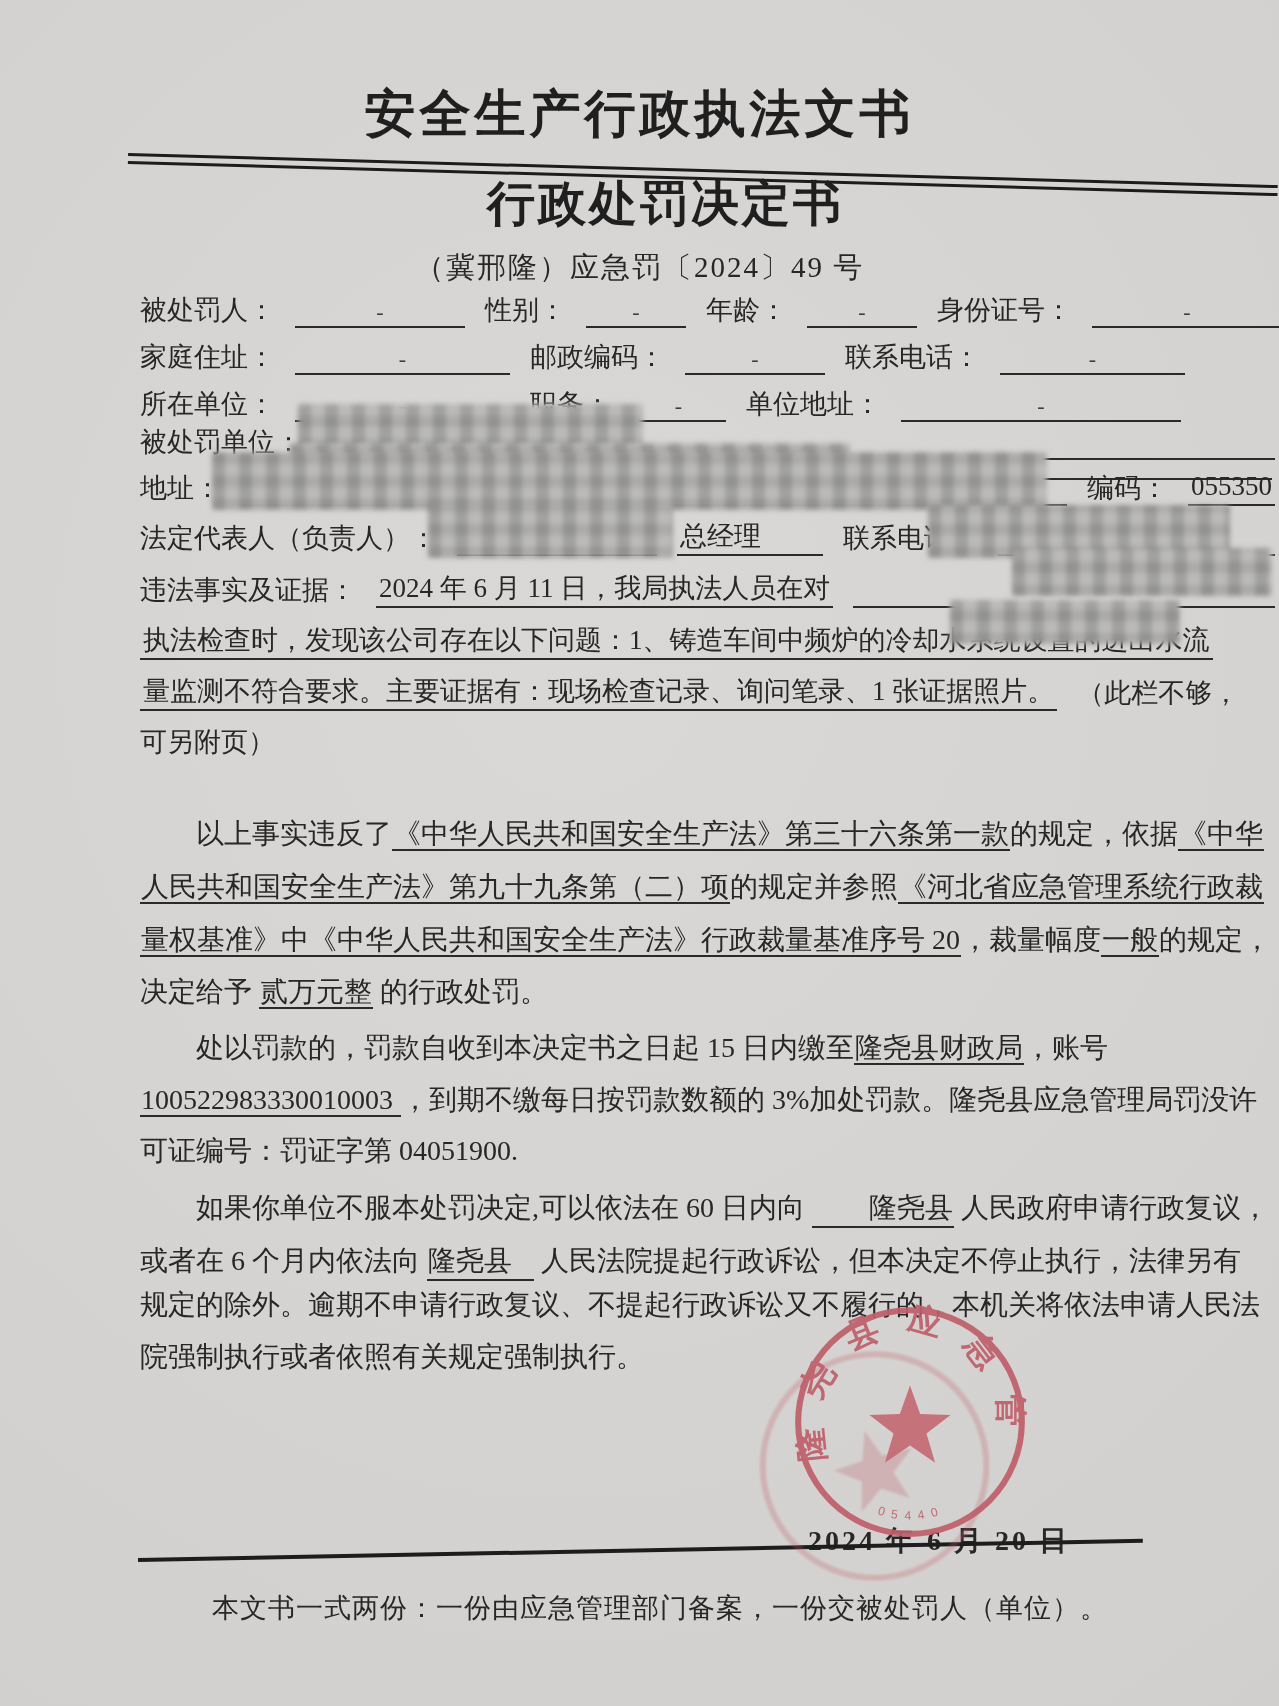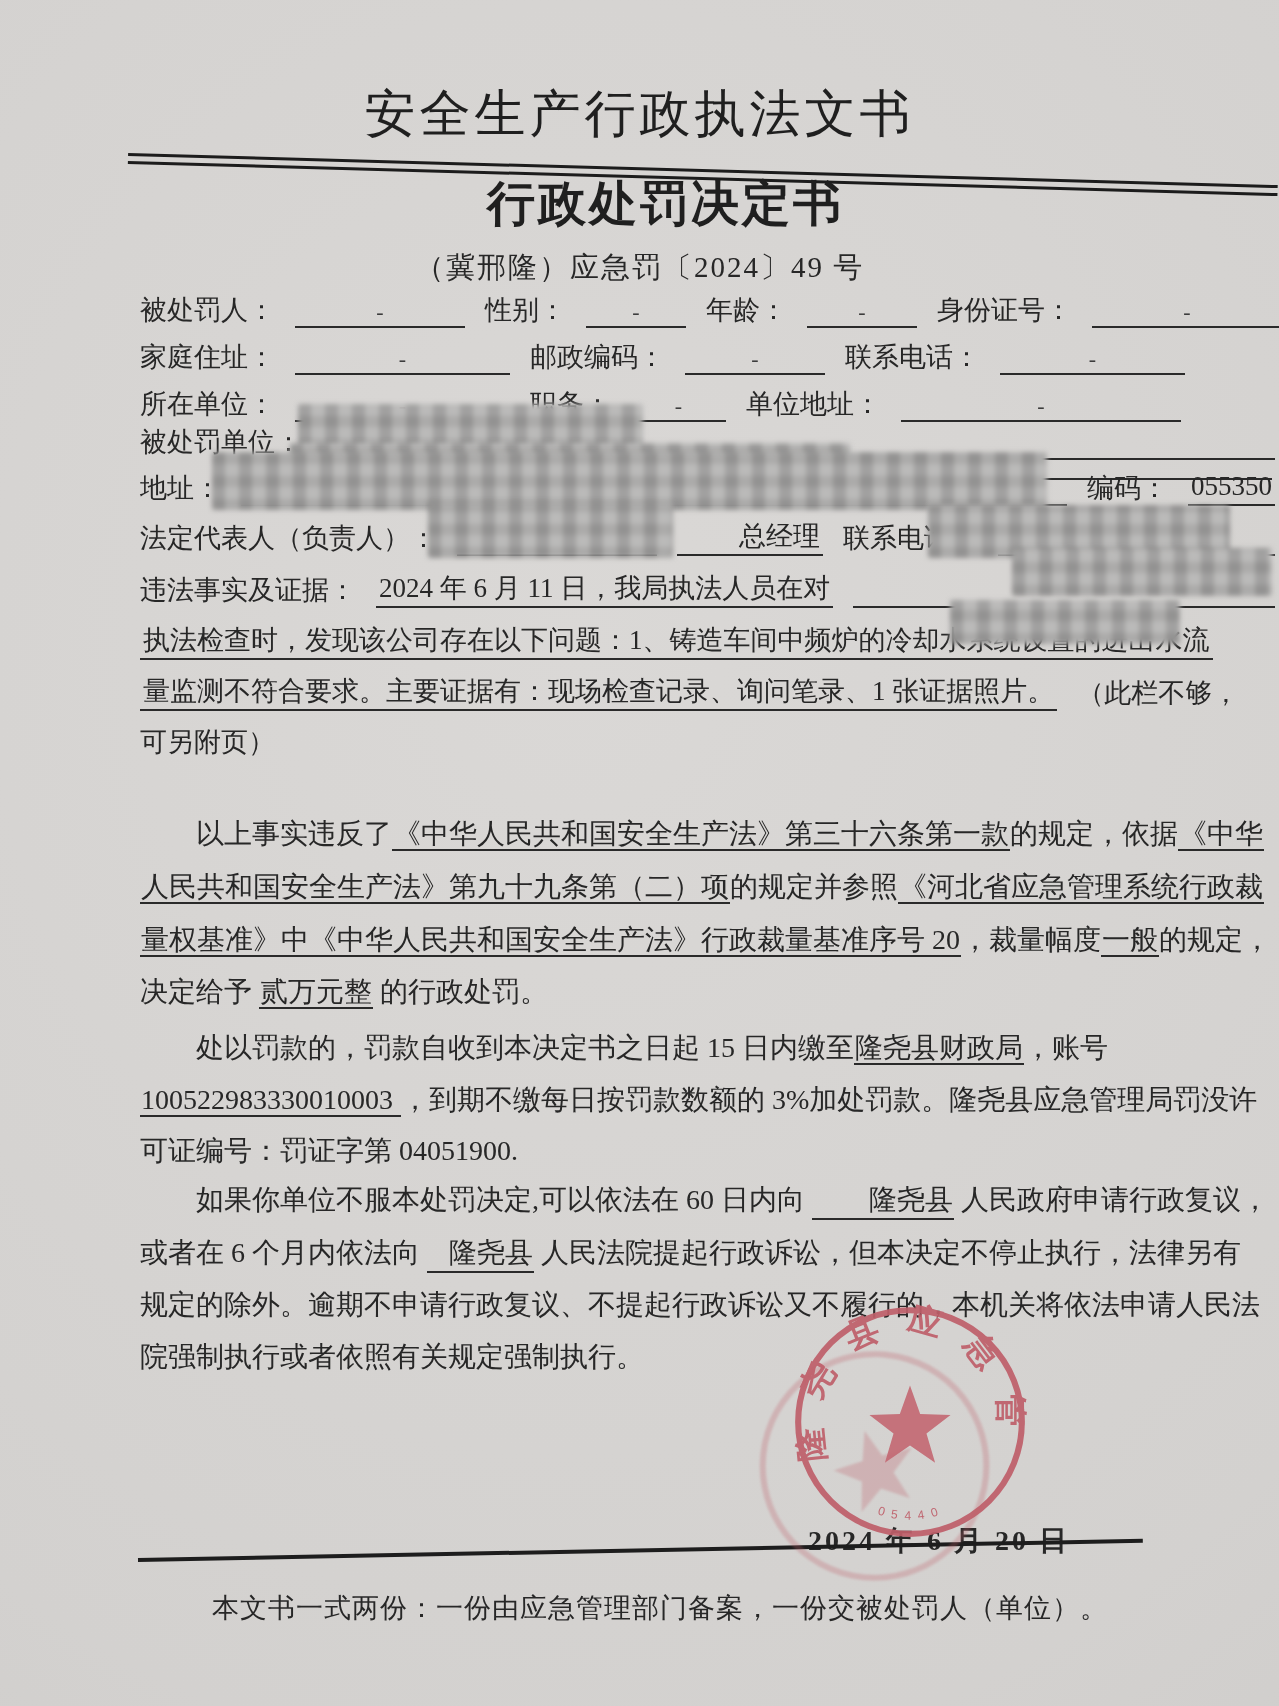--- a/index.html
+++ b/index.html
@@ -11,21 +11,21 @@
     font-family:"Liberation Serif","DejaVu Serif",serif;
     color:var(--ink);
     background:
       radial-gradient(145% 120% at 45% 38%, #dad8d6 0%, var(--paper) 55%, #c8c6c4 100%);
   }
   .sheet{position:relative;width:1279px;height:1706px;}
 
   .letterhead{
     position:absolute;top:80px;left:0;width:100%;text-align:center;
     font-family:"Liberation Sans","DejaVu Sans",sans-serif;
-    font-weight:normal;font-size:51px;letter-spacing:4px;color:#1f1f1f;
+    font-weight:bold;font-size:51px;letter-spacing:4px;color:#1f1f1f;
   }
   .rule-double{
     position:absolute;top:153px;left:128px;width:1150px;height:5px;
     border-top:3px solid #1c1c1c;border-bottom:3px solid #1c1c1c;
     transform:rotate(1.6deg);transform-origin:left center;
   }
   .doc-title{
     position:absolute;top:172px;left:0;width:100%;text-align:center;
     font-family:"Liberation Sans","DejaVu Sans",sans-serif;
     font-weight:bold;font-size:48px;letter-spacing:3px;color:#1f1f1f;margin-left:26px;
@@ -40,27 +40,27 @@
     display:flex;align-items:flex-end;
     font-size:27px;line-height:1.35;white-space:pre;gap:20px;
   }
   .seg{flex:0 0 auto;}
   .seg.u{border-bottom:2px solid var(--line);padding:0 3px;}
   .seg.blank{
     border-bottom:2px solid var(--line);display:inline-block;
     text-align:center;font-size:22px;color:#3c3c3c;
   }
   .seg.grow{flex:1 1 auto;border-bottom:2px solid var(--line);min-height:6px;}
-  .seg.center{display:inline-block;text-align:right;}
+  .seg.center{display:inline-block;text-align:left;}
 
   .bline{
     position:absolute;left:140px;width:1135px;
     font-size:28px;line-height:1.3;white-space:nowrap;
   }
-  .bline .seg.u{border-bottom:2px solid var(--line);padding:0 1px;}
+  .bline .seg.u{border-bottom:2px solid var(--line);padding:0 1px;margin-top:8px;}
   .indent{text-indent:56px;}
 
   .rule{position:absolute;border-top:2px solid var(--line);}
   .rule-footer{
     position:absolute;top:1558px;left:138px;width:1005px;height:0;
     border-top:4px solid #1d1d1d;
     transform:rotate(-1.1deg);transform-origin:left center;
   }
 
   .sign-label{position:absolute;top:1452px;left:706px;font-size:29px;letter-spacing:2px;}

